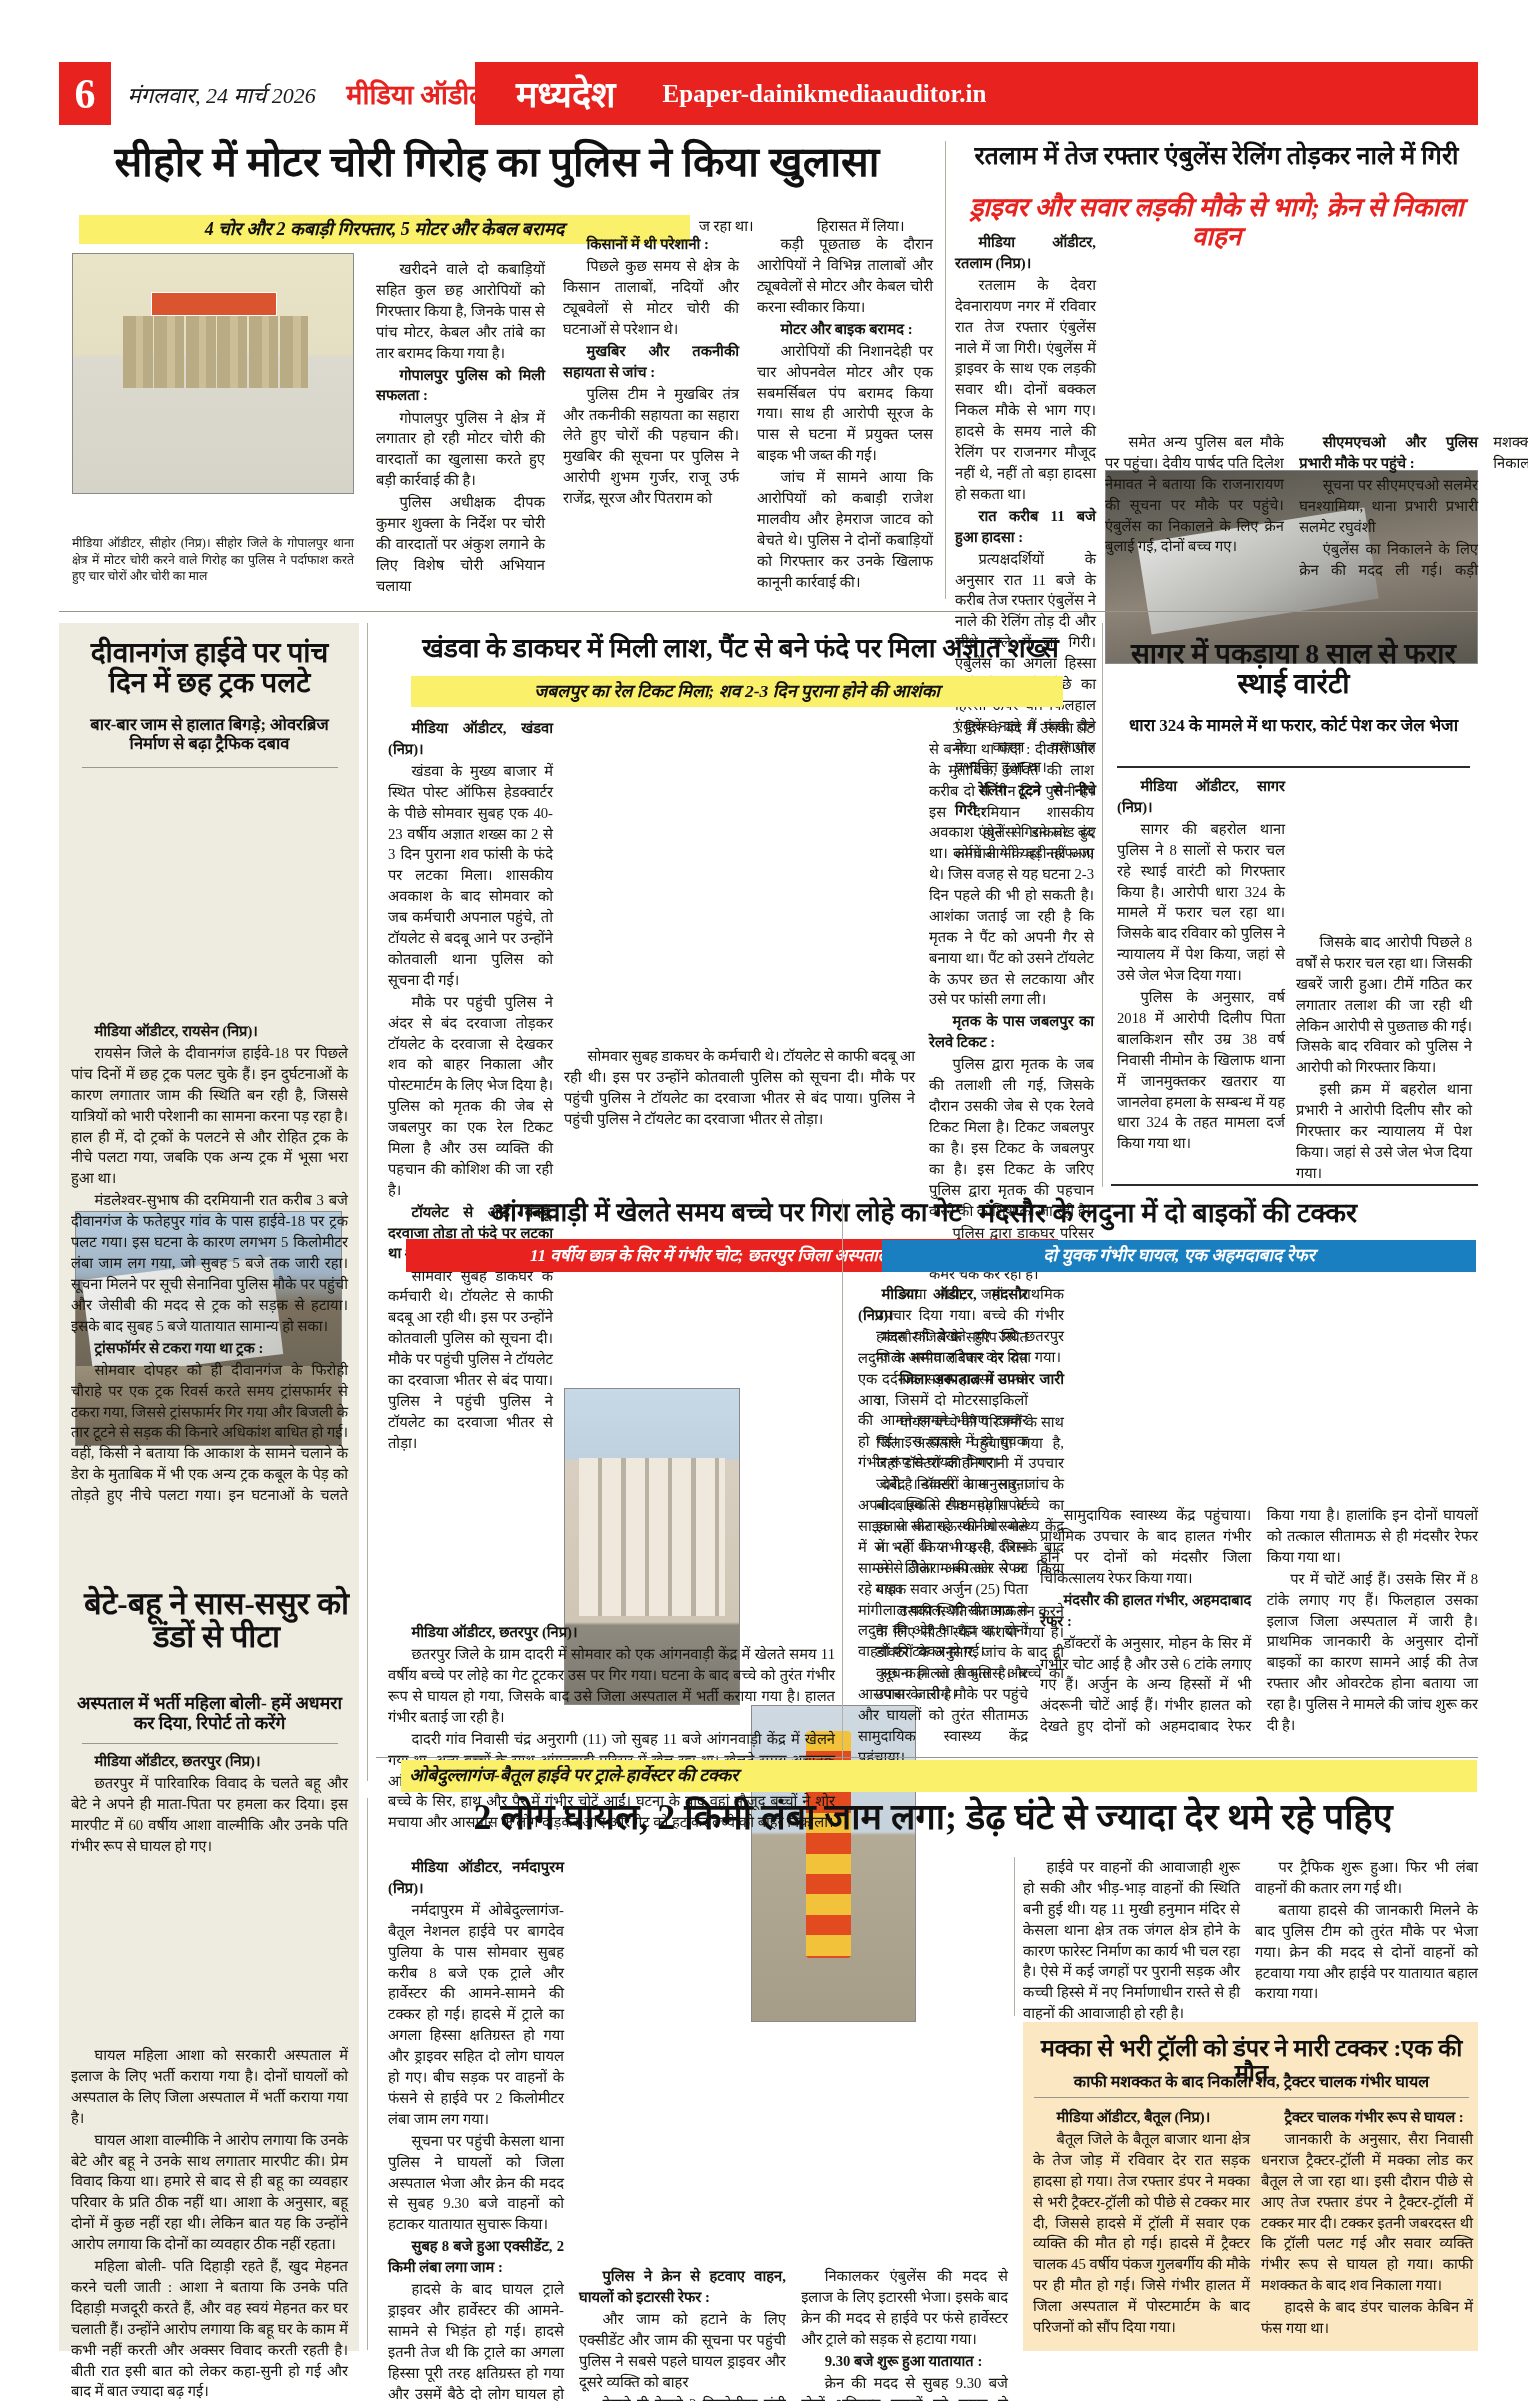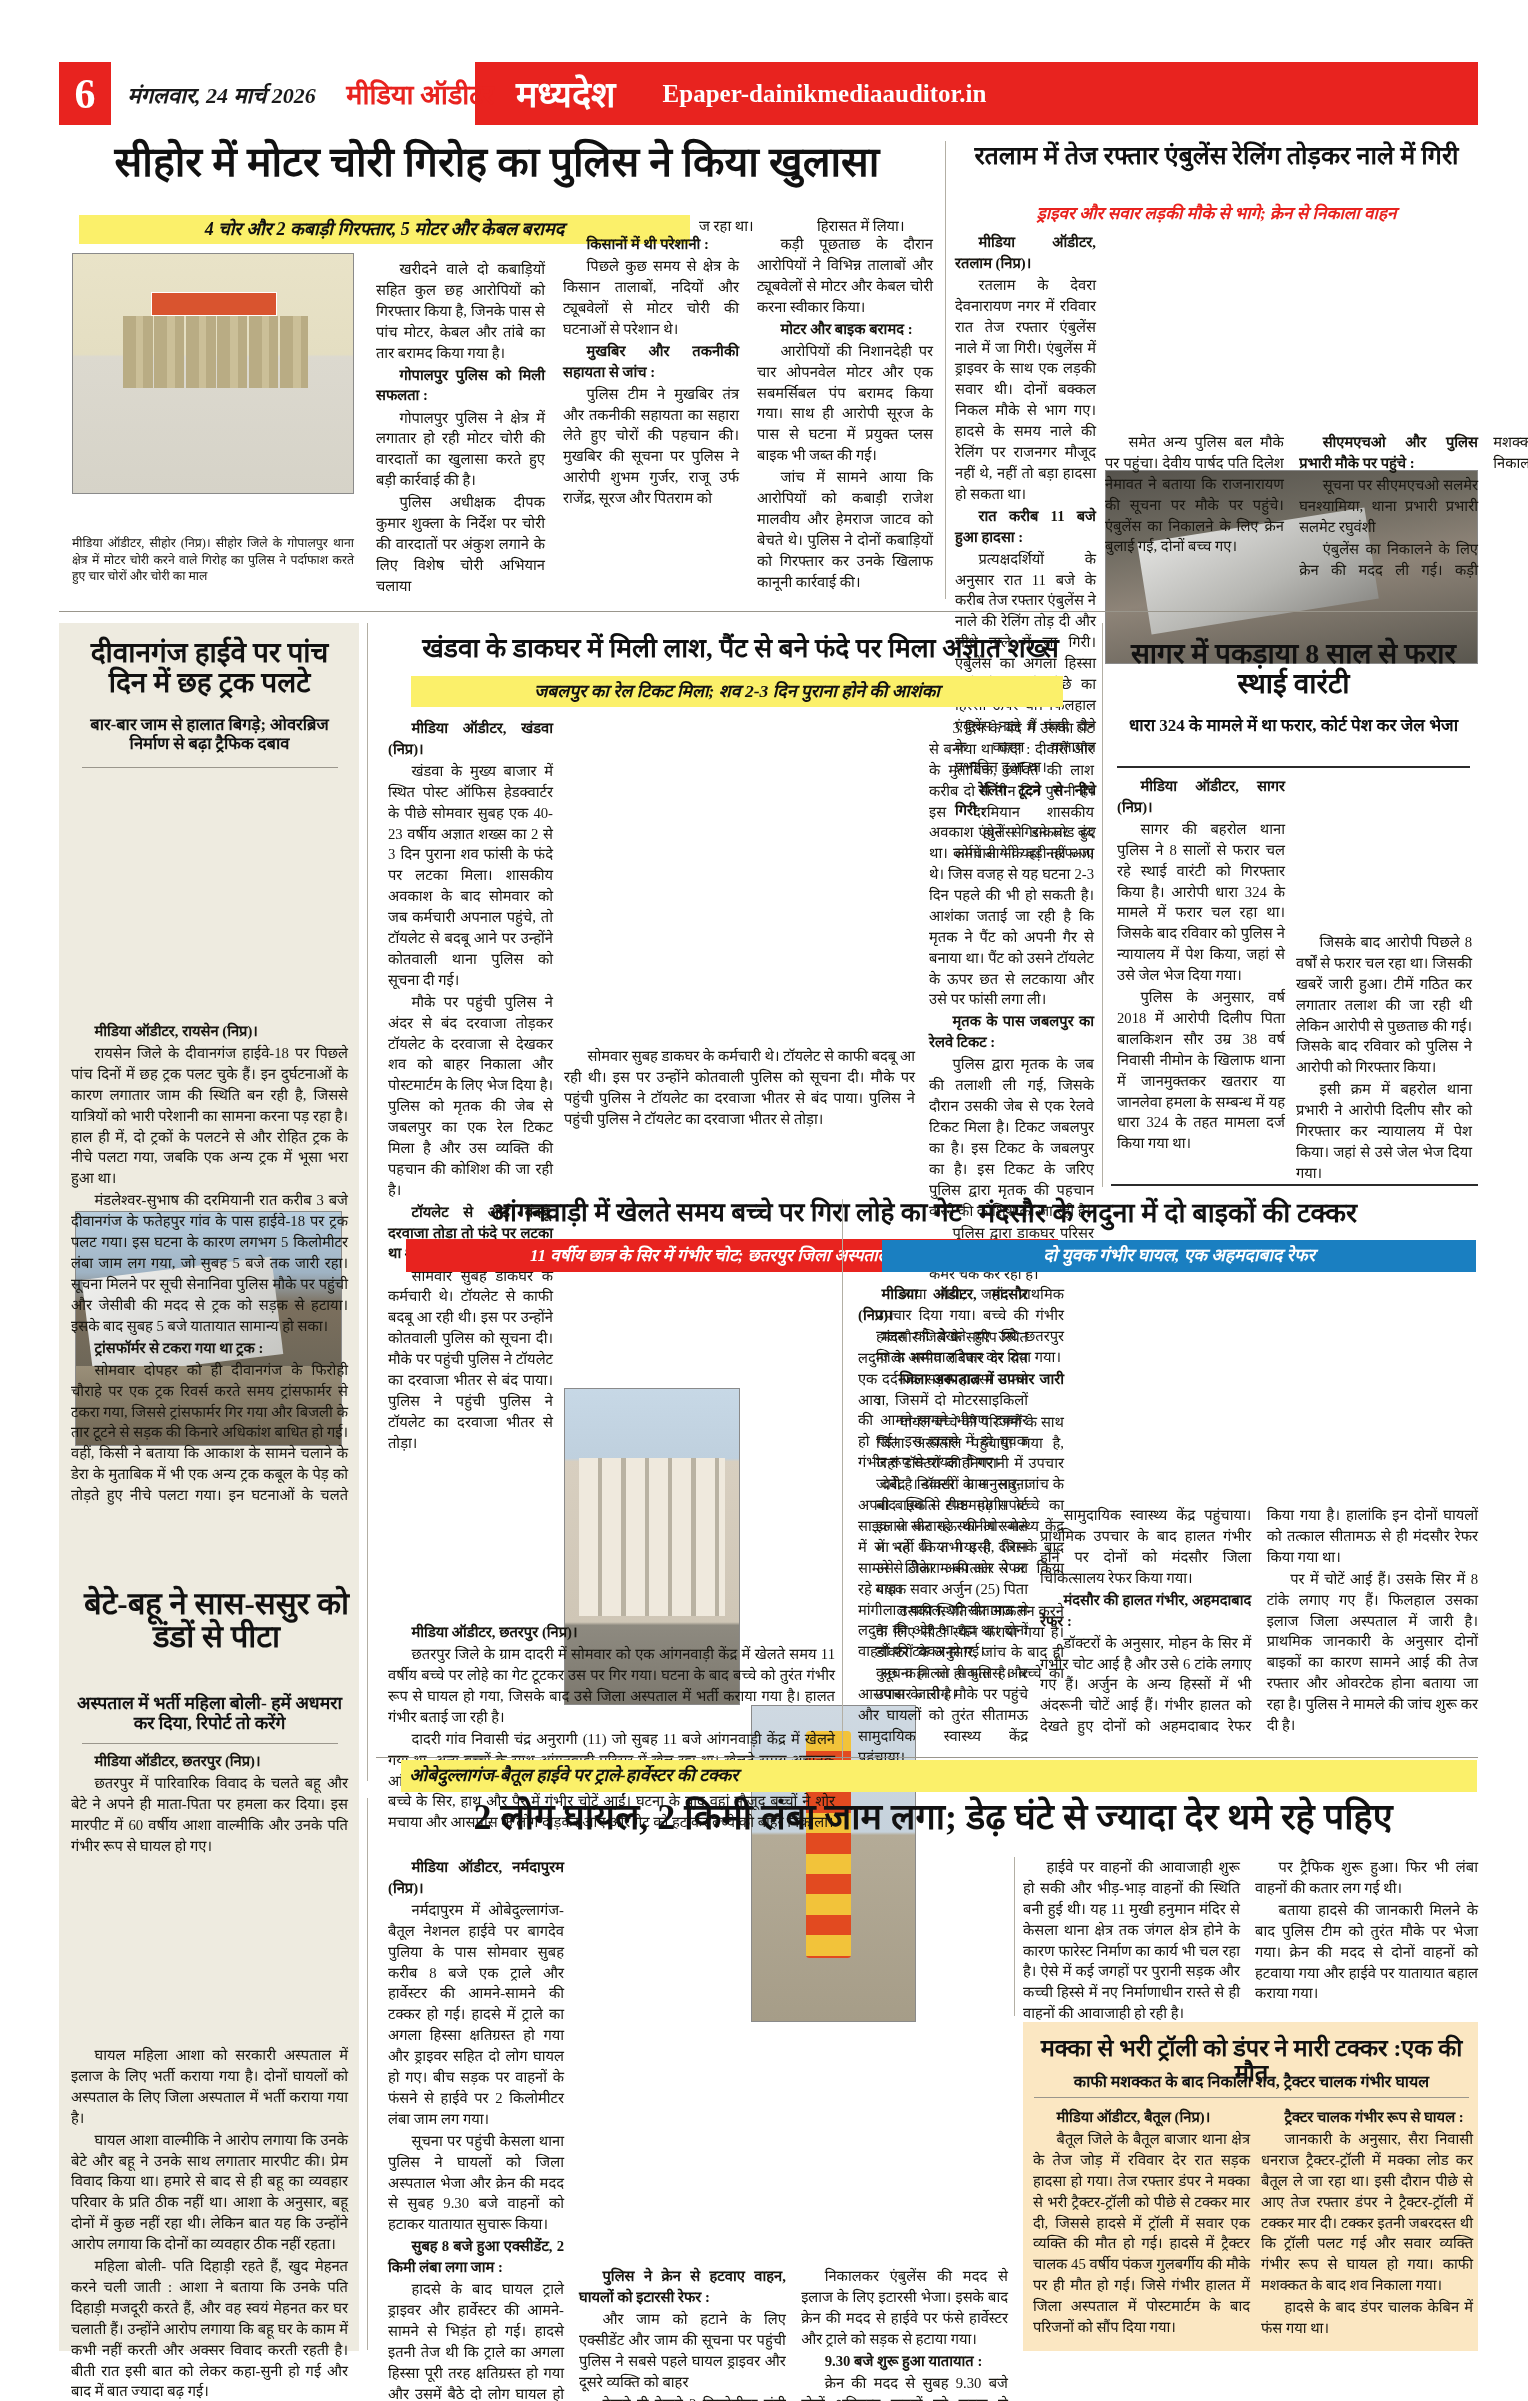--- a/index.html
+++ b/index.html
@@ -37,21 +37,21 @@
   }
   .mast-white {
     background: #ffffff;
     display: flex; align-items: center;
     padding: 0 3.5px 0 16.5px;
     width: 364px;
     gap: 15.3px;
   }
   .mast-date {
     font-size: 22px;
-    font-weight: bold;
+    font-weight: normal;
     color: #1a1a1a;
     white-space: nowrap;
     font-family: "Liberation Serif", serif;
     font-style: italic;
   }
   .mast-divider {
     width: 2.4px; height: 48px;
     background: #222;
   }
   .mast-brand {
@@ -266,21 +266,21 @@
     <p>आरोपियों की निशानदेही पर चार ओपनवेल मोटर और एक सबमर्सिबल पंप बरामद किया गया। साथ ही आरोपी सूरज के पास से घटना में प्रयुक्त प्लस बाइक भी जब्त की गई।</p>
     <p>जांच में सामने आया कि आरोपियों को कबाड़ी राजेश मालवीय और हेमराज जाटव को बेचते थे। पुलिस ने दोनों कबाड़ियों को गिरफ्तार कर उनके खिलाफ कानूनी कार्रवाई की।</p>
   </div>
 
   <div class="abs body" style="left:699px; top:216px; width:88px;">ज रहा था।</div>
   <div class="abs body" style="left:817px; top:216px; width:106px;">हिरासत में लिया।</div>
 
   <div class="abs vrule" style="left:945px; top:141px; height:458px;"></div>
 
   <div class="abs hl" style="left:955px; top:142px; width:523px; font-size:25px; text-align:center;">रतलाम में तेज रफ्तार एंबुलेंस रेलिंग तोड़कर नाले में गिरी</div>
-  <div class="abs sub-redtext" style="left:955px; top:204px; width:523px; font-size:17px;">ड्राइवर और सवार लड़की मौके से भागे; क्रेन से निकाला वाहन</div>
+  <div class="abs sub-redtext" style="left:955px; top:193px; width:523px; font-size:26px;">ड्राइवर और सवार लड़की मौके से भागे; क्रेन से निकाला वाहन</div>
 
   <div class="abs photo ph-amb" style="left:1105px; top:229px; width:373px; height:194px;"></div>
 
   <div class="abs body" style="left:955px; top:232px; width:141px;">
     <p><b>मीडिया ऑडीटर, रतलाम (निप्र)।</b></p>
     <p>रतलाम के देवरा देवनारायण नगर में रविवार रात तेज रफ्तार एंबुलेंस नाले में जा गिरी। एंबुलेंस में ड्राइवर के साथ एक लड़की सवार थी। दोनों बक्कल निकल मौके से भाग गए। हादसे के समय नाले की रेलिंग पर राजनगर मौजूद नहीं थे, नहीं तो बड़ा हादसा हो सकता था।</p>
     <p><b>रात करीब 11 बजे हुआ हादसा :</b></p>
     <p>प्रत्यक्षदर्शियों के अनुसार रात 11 बजे के करीब तेज रफ्तार एंबुलेंस ने नाले की रेलिंग तोड़ दी और सीधे नाले में जा गिरी। एंबुलेंस का अगला हिस्सा नाले में था तो पीछे का हिस्सा ऊपर था। फिलहाल एंबुलेंस नाले में फंसी होने के कारण यातायात प्रभावित हुआ था।</p>
     <p><b>रेलिंग टूटने से नीचे गिरी :</b></p>
     <p>एंबुलेंस गिरने लोड हुए लोगों आगे के बड़ी तरफ जा</p>

